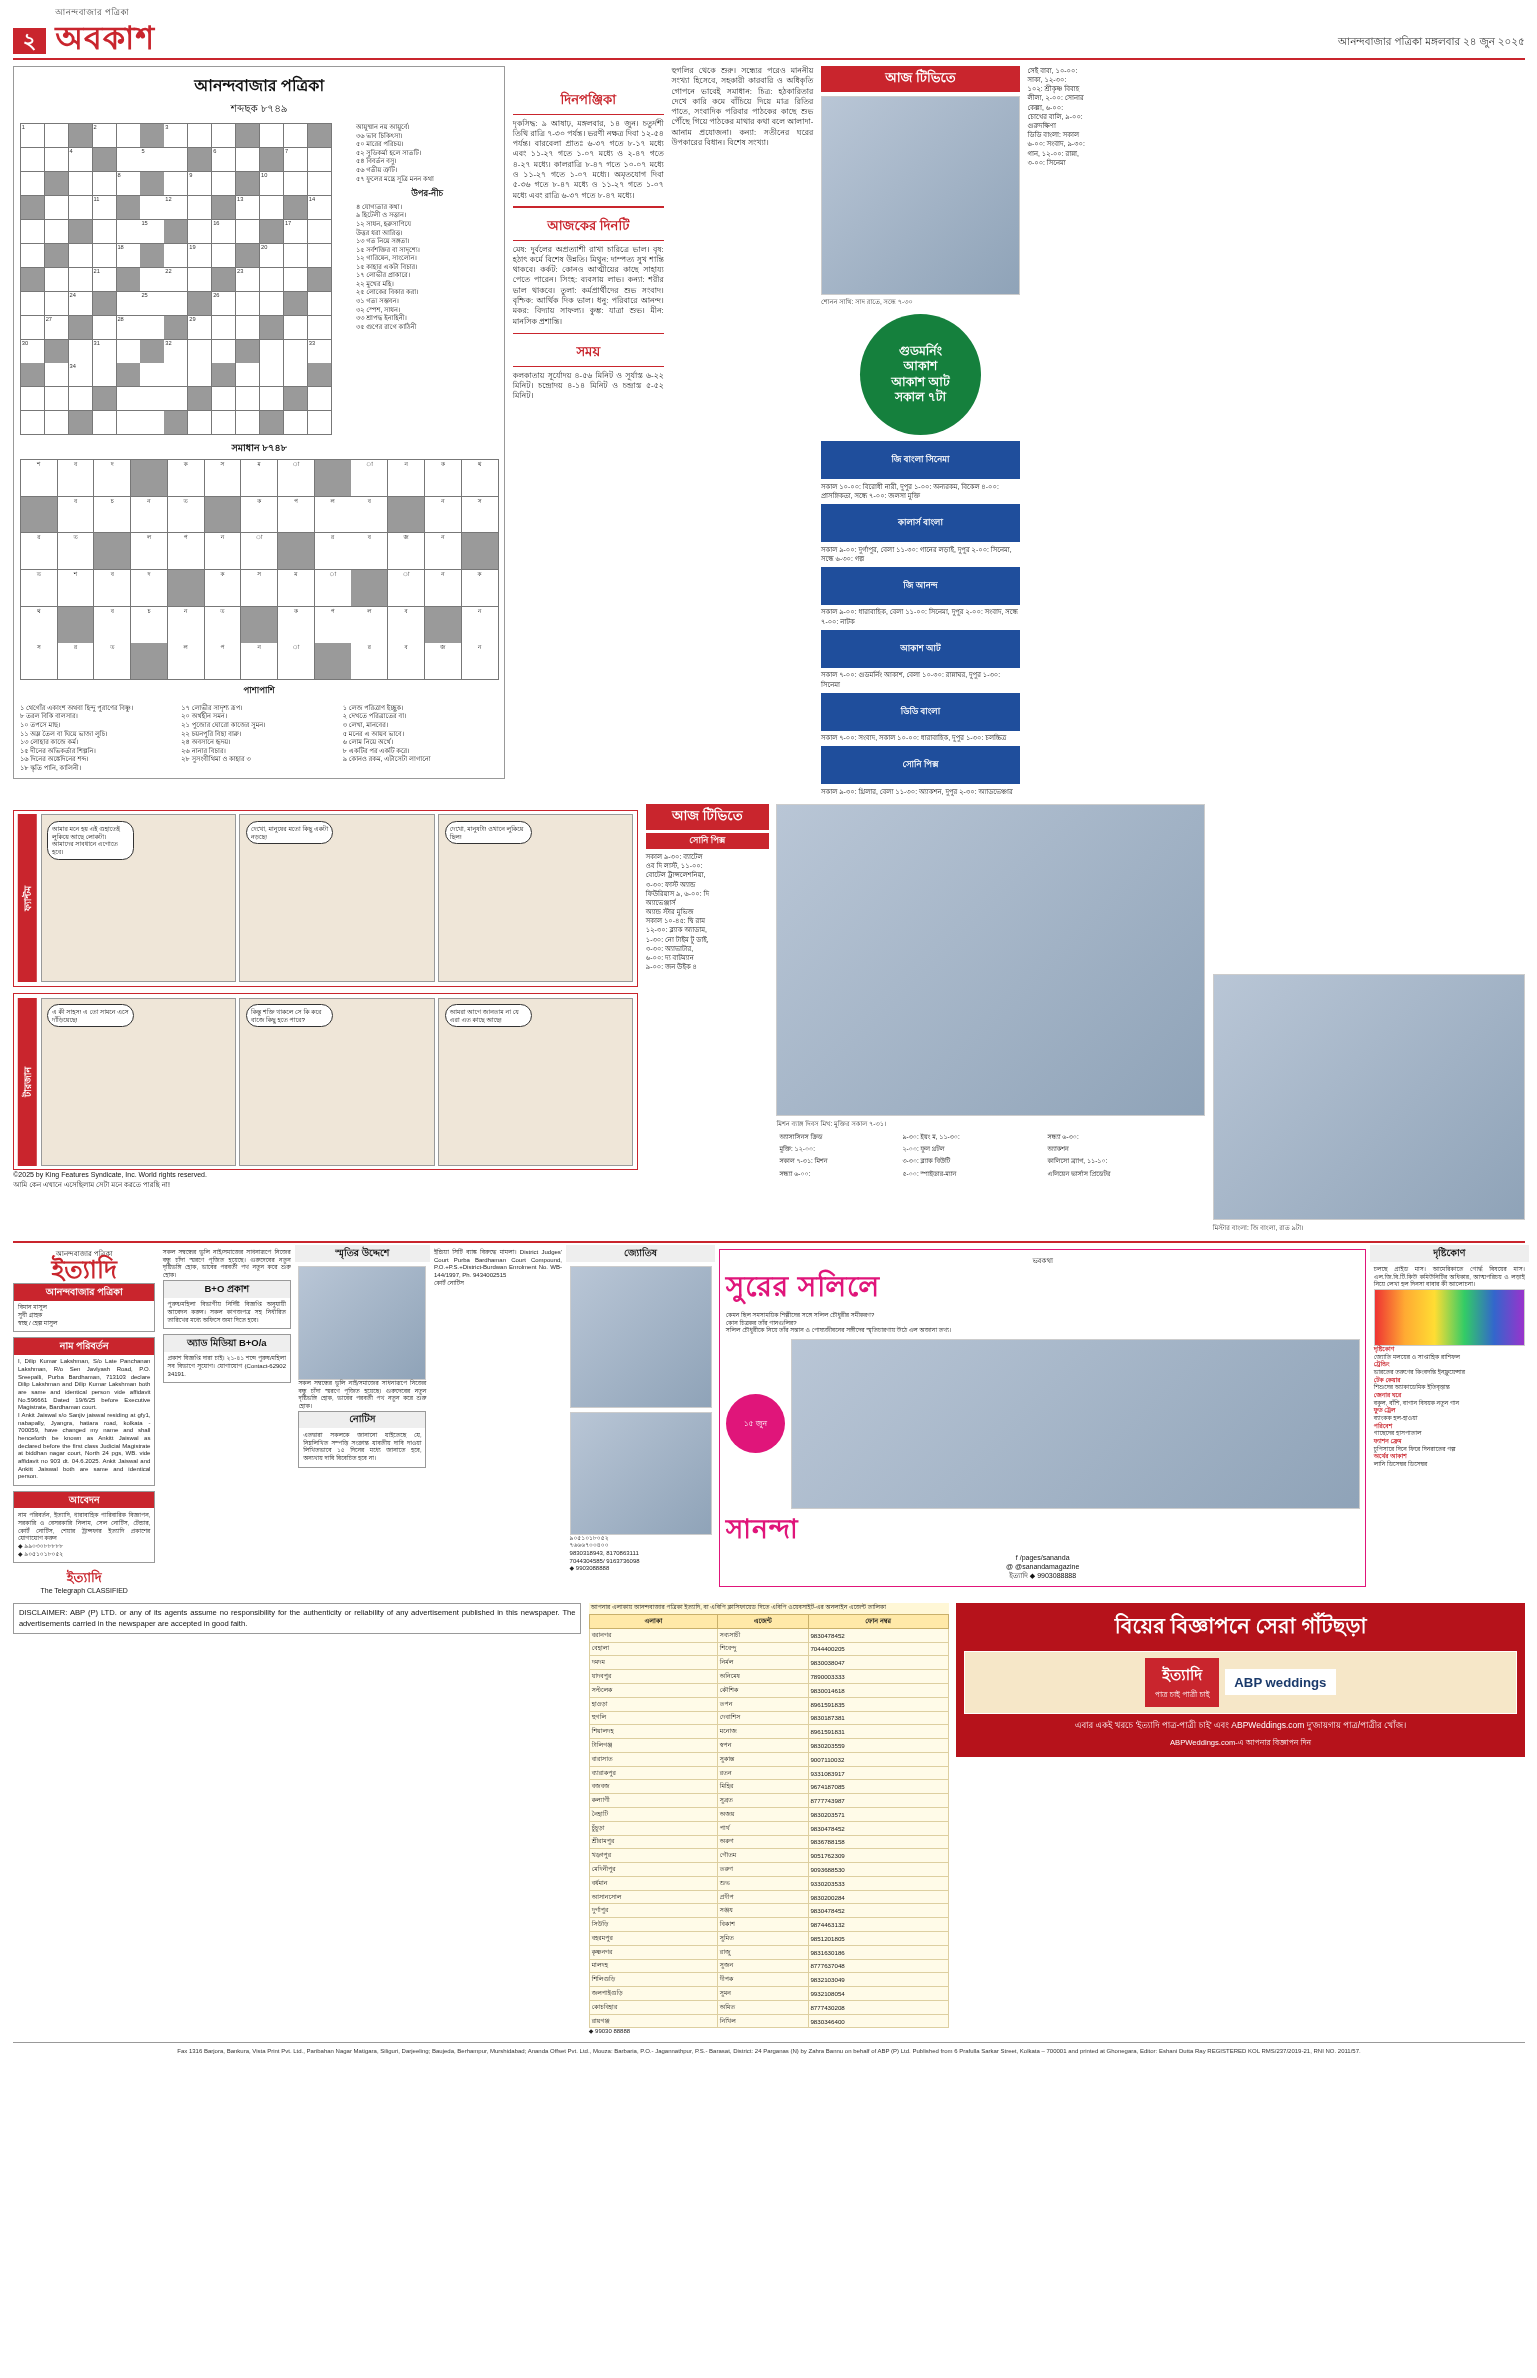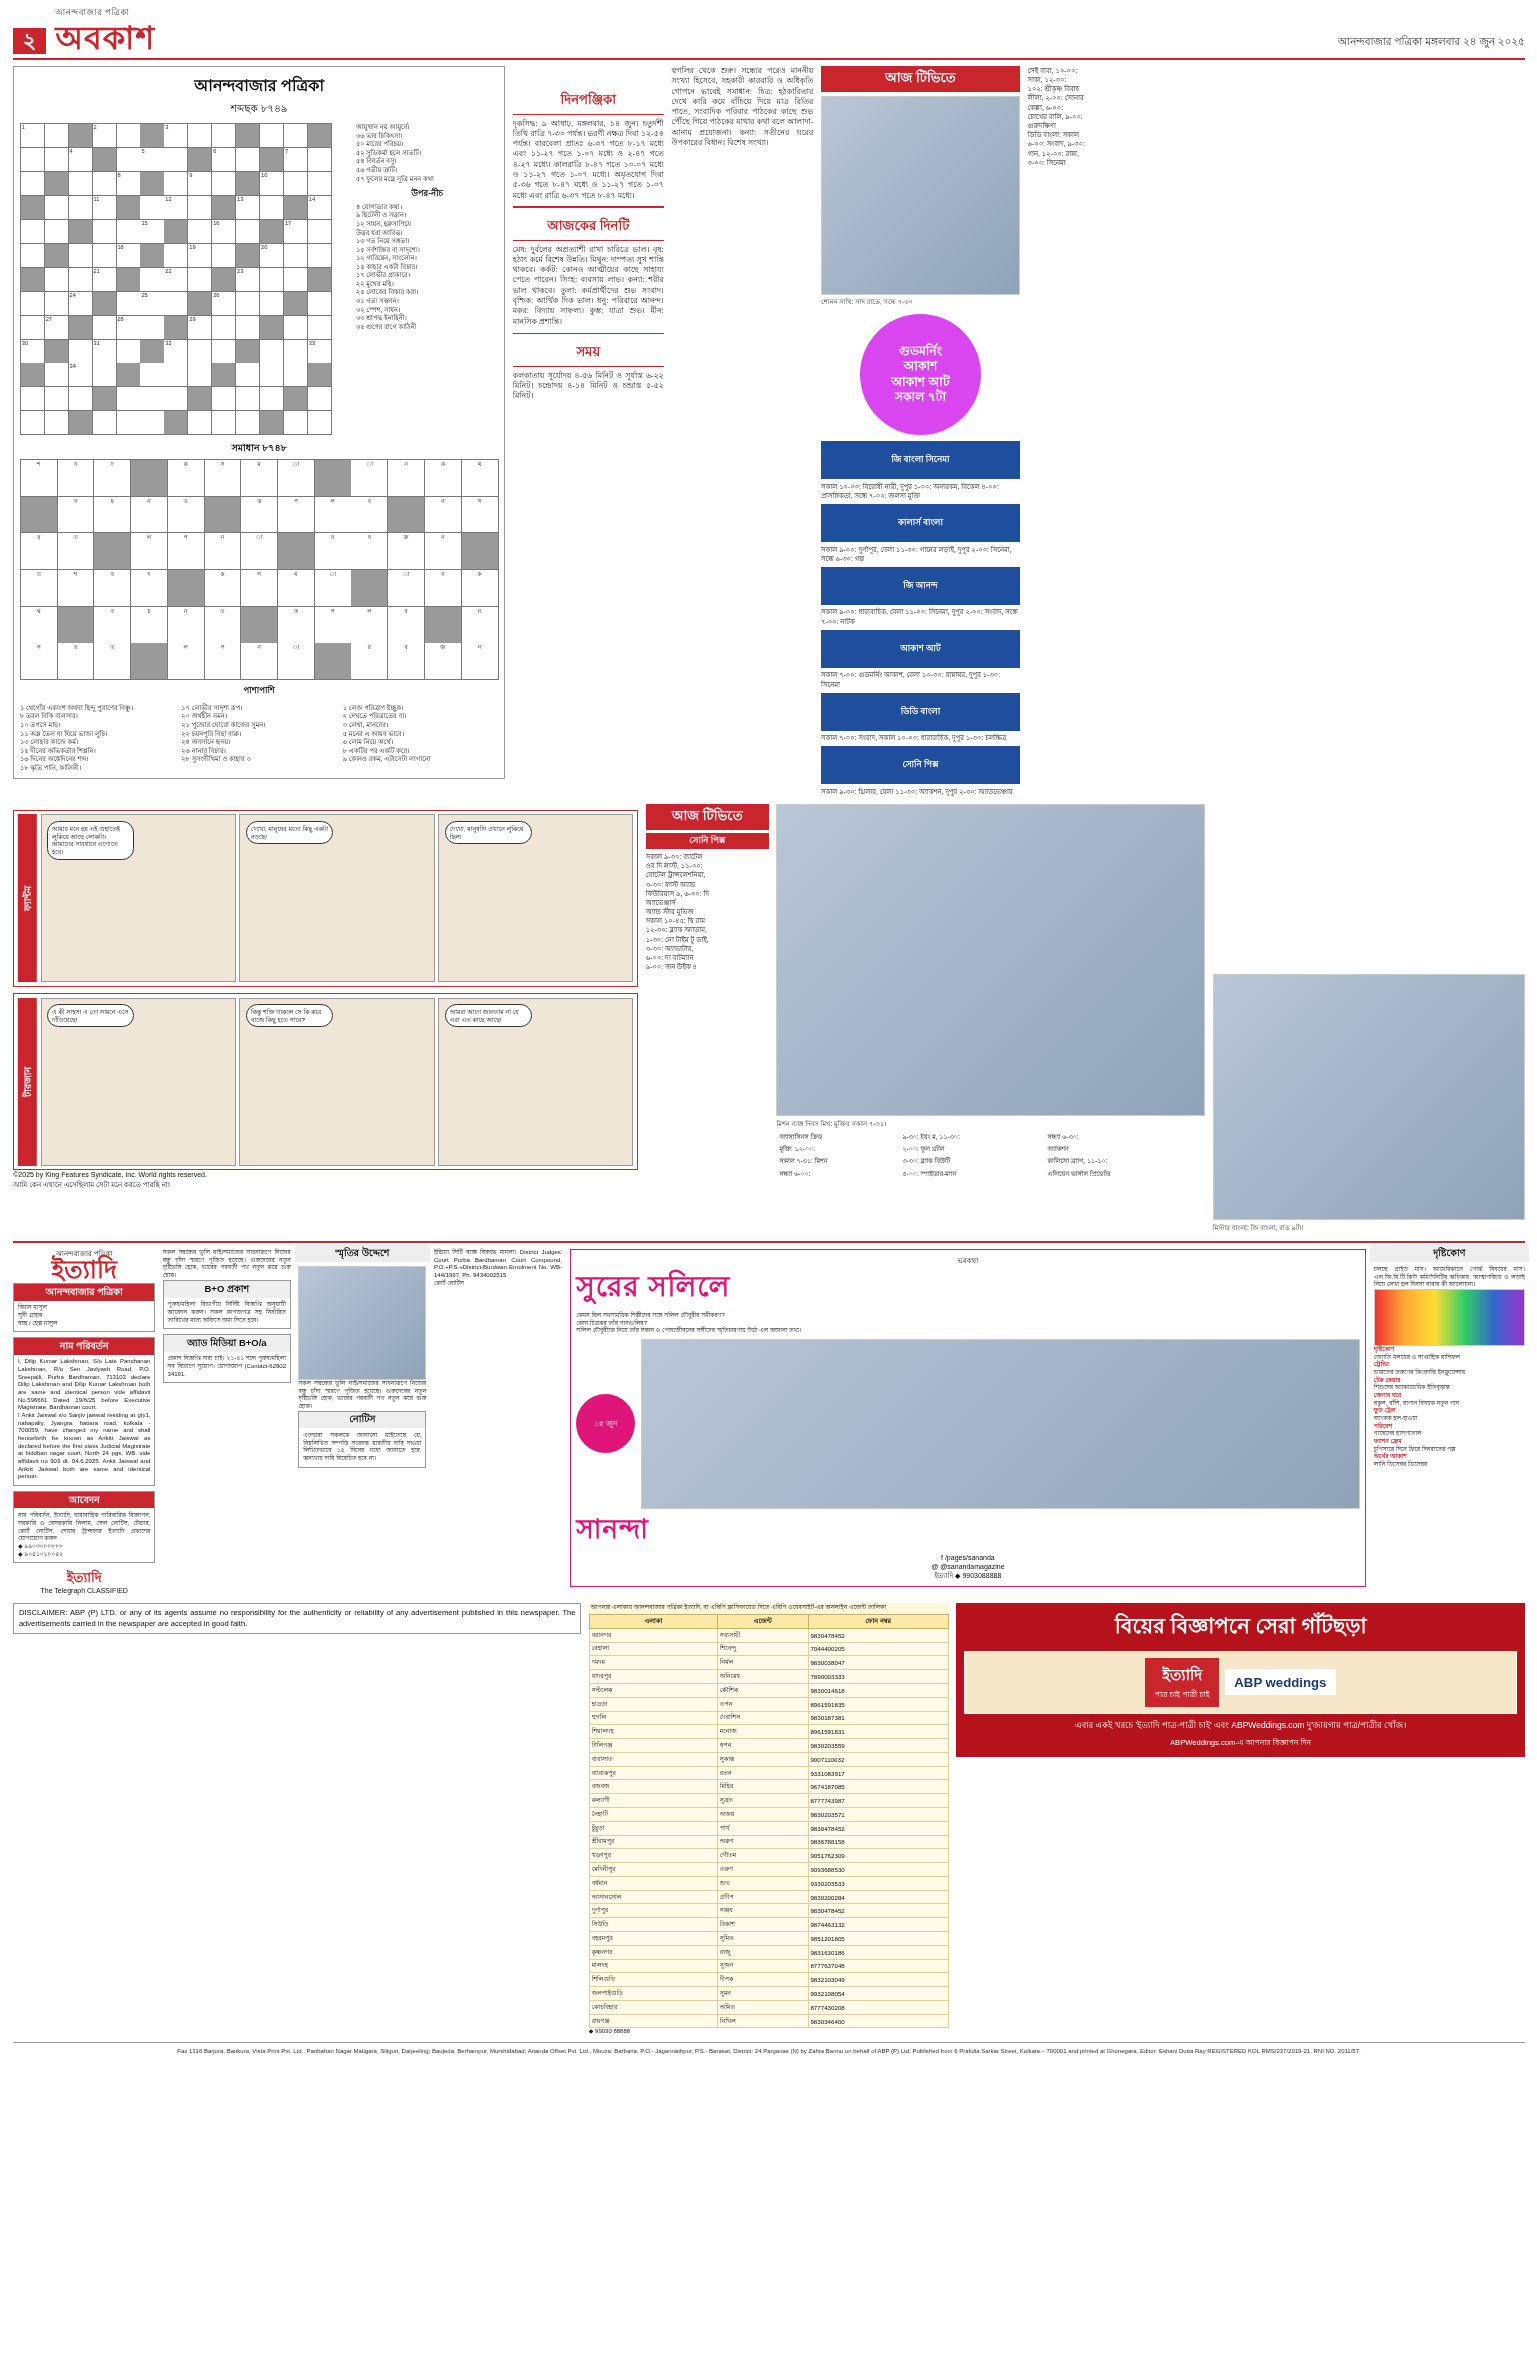--- a/index.html
+++ b/index.html
@@ -47,21 +47,21 @@
   .sol-title { text-align:center; font-weight:bold; font-size:9.5px; margin-bottom:2.8px; }
   .solgrid { display:grid; grid-template-columns:repeat(13, 1fr); gap:0.9px; background:#777; border:0.9px solid #777; }
   .solcell { background:#fff; aspect-ratio:1/1; font-size:5.7px; text-align:center; line-height:1.6; color:#111; }
   .solcell.blk { background:#9a9a9a; }
 
   
   .photo { width:100%; display:block; border:0.9px solid #ccc; }
   .ph-cap { font-size:6.6px; color:#333; margin-top:1.9px; }
 
   .tv-badge {
-    width:121px; height:121px; border-radius:50%; background:#d946ef; color:#fff;
+    width:121px; height:121px; border-radius:50%; background:#15803d; color:#fff;
     display:flex; flex-direction:column; align-items:center; justify-content:center;
     font-weight:bold; font-size:12.3px; line-height:1.25; text-align:center; margin:5.7px auto;
   }
 
   
   .comics { border:0.9px solid #c9252d; padding:3.8px; margin-top:5.7px; display:flex; gap:3.8px; }
   .comic-side { writing-mode:vertical-rl; transform:rotate(180deg); background:#c9252d; color:#fff; font-size:9.5px; text-align:center; padding:3.8px 1.9px; font-weight:bold; }
   .comic-panel { flex:1; border:0.9px solid #999; background:#efe6d8; position:relative; overflow:hidden; }
   .bubble { position:absolute; background:#fff; border:0.9px solid #333; border-radius:11.4px; font-size:6.2px; padding:2.8px 3.8px; line-height:1.25; max-width:87px; }
 
@@ -702,20 +702,32 @@
           <div class="box-head plain">নোটিস</div>
           <div class="micro">এতদ্বারা সকলকে জানানো যাইতেছে যে, নিম্নলিখিত সম্পত্তি সংক্রান্ত যাবতীয় দাবি দাওয়া লিখিতভাবে ১৫ দিনের মধ্যে জানাতে হবে, অন্যথায় দাবি বিবেচিত হবে না।</div>
         </div>
       </div>
 
       <div class="col" style="flex:0 0 128px;">
         <div class="micro">ইন্ডিয়া সিটি ব্যাঙ্ক বিরুদ্ধে মামলা। District Judges' Court Purba Bardhaman Court Compound, P.O.+P.S.+District-Burdwan Enrolment No. WB-144/1997, Ph. 9434002515</div>
         <div class="micro">কোর্ট নোটিস</div>
       </div>
 
+      <div class="col" style="flex:0 0 142px;">
+        <div class="box-head plain">জ্যোতিষ</div>
+        <div class="photo img-ph" style="height:142px;"></div>
+        <div class="photo img-ph" style="height:123px;margin-top:3.8px;"></div>
+        <div id="jyotish-phones" class="micro center">
+            <div>৯০৫১০১৮০৫২</div>
+            <div>৭৬৬৬৭০০৪০০</div>
+            <div>9830318943, 8170863111</div>
+            <div>7044304585/ 9163736098</div>
+            <div>◆ 9903088888</div>
+          </div>
+      </div>
 
       <div class="col" style="flex:1;">
         <div class="sananda-ad">
           <div class="center tiny">ভবকথা</div>
           <div class="sananda-title" style="color:#e0157a;font-size:28px;">সুরের সলিলে</div>
           <div class="micro center">কেমন ছিল সমসাময়িক শিল্পীদের সঙ্গে সলিল চৌধুরীর সমীকরণ?</div>
           <div class="micro center">কোন চিত্রকর তাঁর গানগুলির?</div>
           <div class="micro center">সলিল চৌধুরীকে নিয়ে তাঁর সন্তান ও পোষ্যজীবনের সঙ্গীদের স্মৃতিচারণায় উঠে এল অজানা তথ্য।</div>
           <div style="display:flex;align-items:center;gap:5.7px;margin-top:3.8px;">
             <div class="pill">

